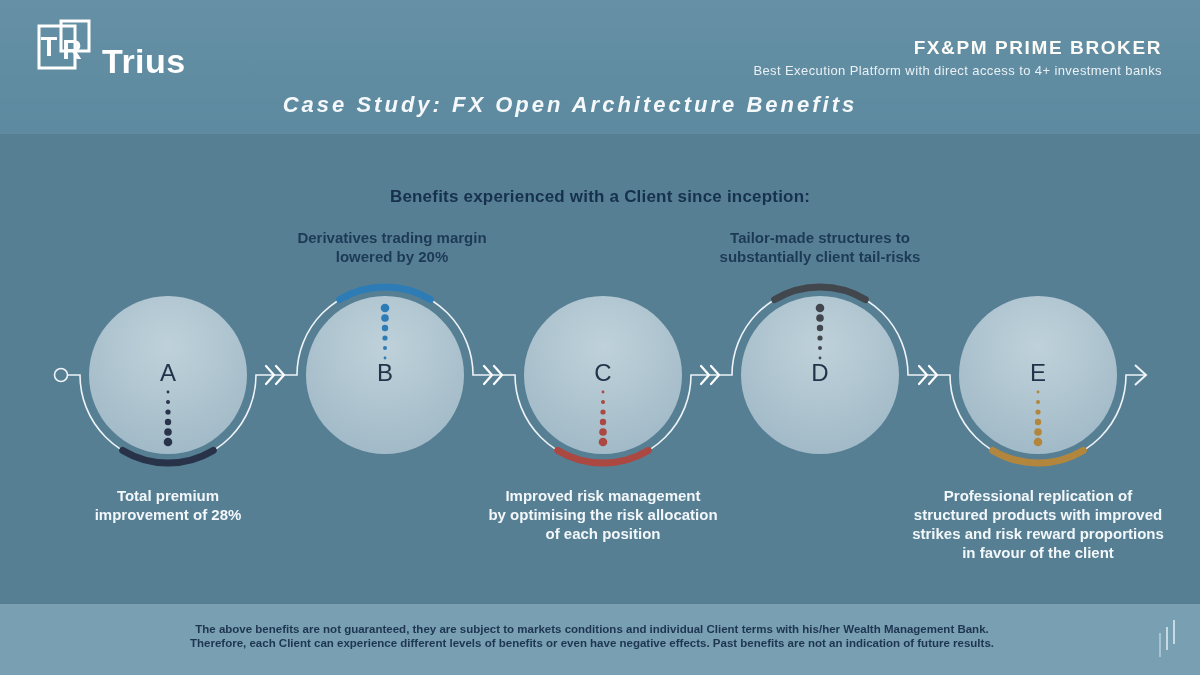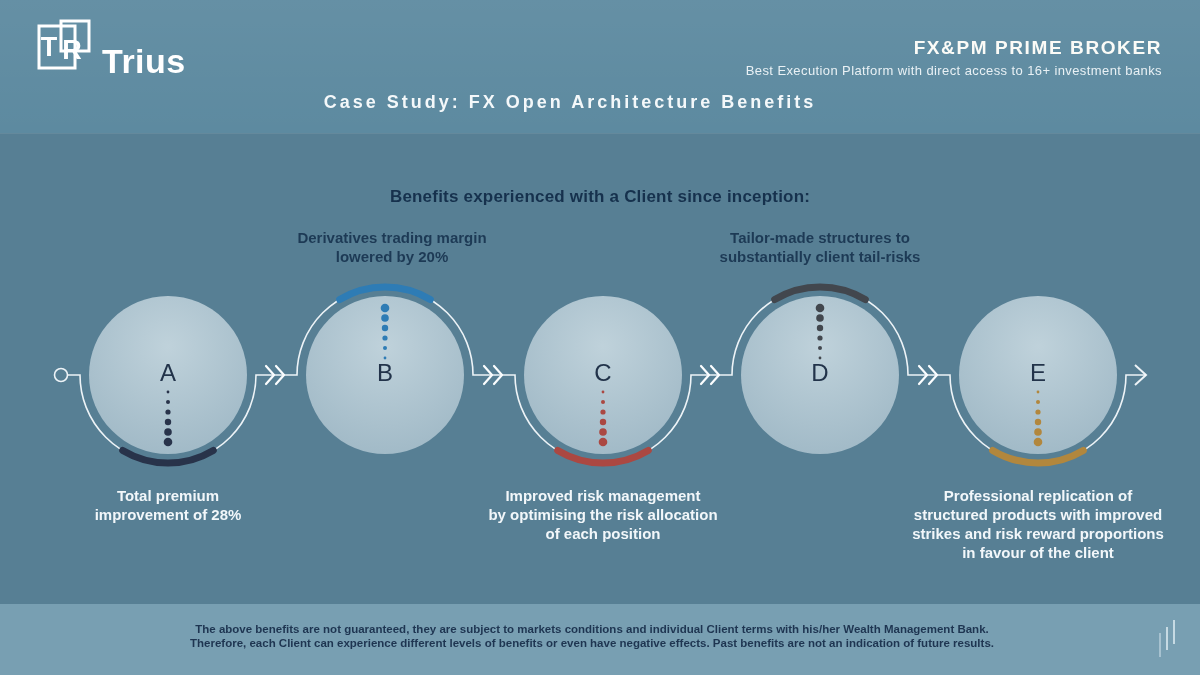--- a/index.html
+++ b/index.html
@@ -33,21 +33,21 @@
     background: rgba(196,222,232,0.26); }
 
   
   .logo-box { position: absolute; left: 36px; top: 18px; width: 60px; height: 54px; }
   .brand-name { position: absolute; left: 102px; top: 42px;
     font-size: 34px; font-weight: bold; color: #ffffff; letter-spacing: 0.5px; }
   .tagline { position: absolute; right: 38px; top: 37px; text-align: right; }
   .tagline-title { font-size: 19px; font-weight: bold; letter-spacing: 1.6px; color: #fbfbf7; }
   .tagline-sub { margin-top: 4px; font-size: 13px; letter-spacing: 0.4px; color: #e9f1f5; }
   .page-title { position: absolute; left: 0; top: 92px; width: 1140px; text-align: center;
-    font-size: 18px; font-weight: bold; letter-spacing: 3px; color: #f4f8fa; }
+    font-size: 22px; font-weight: bold; letter-spacing: 3px; color: #f4f8fa; font-style: italic; }
 
   
   .section-heading { position: absolute; left: 0; top: 155px; width: 1200px; text-align: center;
     font-size: 17px; font-weight: bold; color: #16314d; letter-spacing: 0.2px; margin-top: 32px; }
 
   .flow-svg { position: absolute; left: 0; top: 0; width: 1200px; height: 675px; }
 
   .step-letter { position: absolute; top: 359px; width: 48px; text-align: center;
     font-size: 24px; color: #22334a; }
 
@@ -84,21 +84,21 @@
       <rect x="3" y="8" width="36" height="42" fill="none" stroke="#ffffff" stroke-width="3"></rect>
       <rect x="25" y="3" width="28" height="30" fill="none" stroke="#ffffff" stroke-width="3"></rect>
       <text x="13" y="38" font-family="Liberation Sans, sans-serif" font-size="27" font-weight="bold" fill="#ffffff" text-anchor="middle">T</text>
       <text x="36" y="41" font-family="Liberation Sans, sans-serif" font-size="27" font-weight="bold" fill="#ffffff" text-anchor="middle">R</text>
     </svg>
   </div>
   <div class="brand-name">Trius</div>
 
   <div class="tagline">
     <div class="tagline-title">FX&amp;PM PRIME BROKER</div>
-    <div class="tagline-sub">Best Execution Platform with direct access to 16+ investment banks</div>
+    <div class="tagline-sub">Best Execution Platform with direct access to 4+ investment banks</div>
   </div>
 
   <div class="page-title">Case Study: FX Open Architecture Benefits</div>
 
   <div class="section-heading">Benefits experienced with a Client since inception:</div>
 
   <svg class="flow-svg" viewBox="0 0 1200 675">
     <defs>
       <radialGradient id="circGrad" cx="50%" cy="32%" r="75%">
         <stop offset="0%" stop-color="#c7d8e0"></stop>

